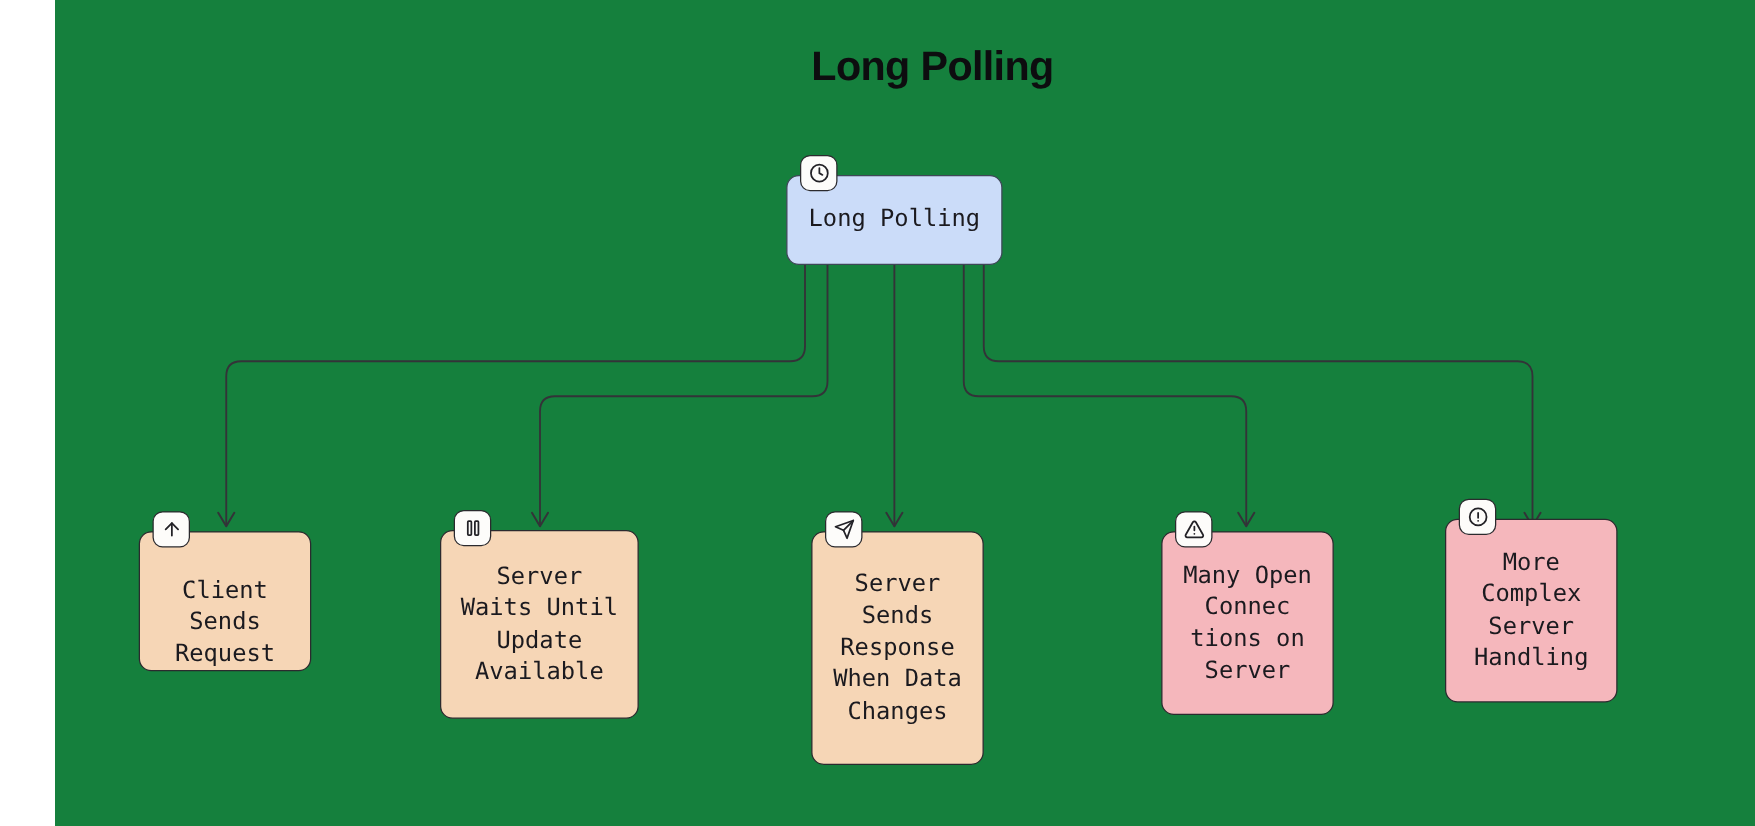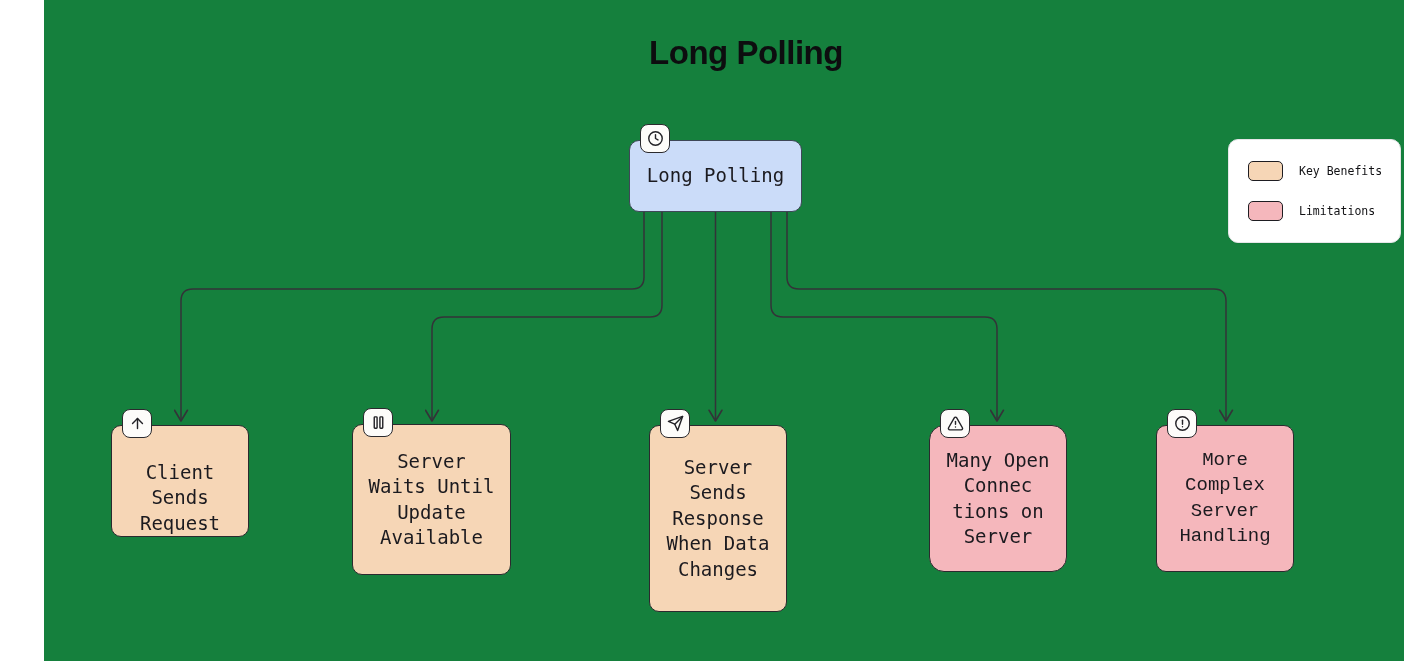--- a/index.html
+++ b/index.html
@@ -128,52 +128,42 @@
           <path d="M22 2 11 13"></path>
       </svg>
     </div>
     <div class="node-text">Server
 Sends
 Response
 When Data
 Changes</div>
   </div>
 
-  <div class="node" style="left: 885px; top: 425px; width: 138px; height: 147px; background-color: rgb(245, 183, 188); border-radius: 15px;">
+  <div class="node" style="left: 885px; top: 425px; width: 138px; height: 147px; background-color: rgb(245, 183, 188);">
     <div class="badge">
       <svg width="17" height="17" viewBox="0 0 24 24" fill="none" stroke="currentColor" stroke-width="2" stroke-linecap="round" stroke-linejoin="round">
         <path d="m21.73 18-8-14a2 2 0 0 0-3.48 0l-8 14A2 2 0 0 0 4 21h16a2 2 0 0 0 1.73-3Z"></path>
           <path d="M12 9v4"></path>
           <path d="M12 17h.01"></path>
       </svg>
     </div>
     <div class="node-text">Many Open
 Connec
 tions on
 Server</div>
   </div>
 
-  <div class="node" style="left: 1112px; top: 425px; width: 138px; height: 147px; background-color: rgb(245, 183, 188); font-family: Liberation Mono, monospace;">
+  <div class="node" style="left: 1112px; top: 415px; width: 138px; height: 147px; background-color: rgb(245, 183, 188);">
     <div class="badge">
       <svg width="17" height="17" viewBox="0 0 24 24" fill="none" stroke="currentColor" stroke-width="2" stroke-linecap="round" stroke-linejoin="round">
         <circle cx="12" cy="12" r="9.5"></circle>
           <line x1="12" y1="7.5" x2="12" y2="13"></line>
           <line x1="12" y1="16.5" x2="12.01" y2="16.5"></line>
       </svg>
     </div>
     <div class="node-text">More
 Complex
 Server
 Handling</div>
   </div>
 
-  <div class="legend">
-    <div class="legend-item">
-      <span class="swatch" style="background-color: rgb(246, 214, 182);"></span>
-      <span class="legend-label">Key Benefits</span>
-    </div>
-    <div class="legend-item">
-      <span class="swatch" style="background-color: rgb(245, 183, 188);"></span>
-      <span class="legend-label">Limitations</span>
-    </div>
-  </div>
 
 </div>
 
 </body></html>

